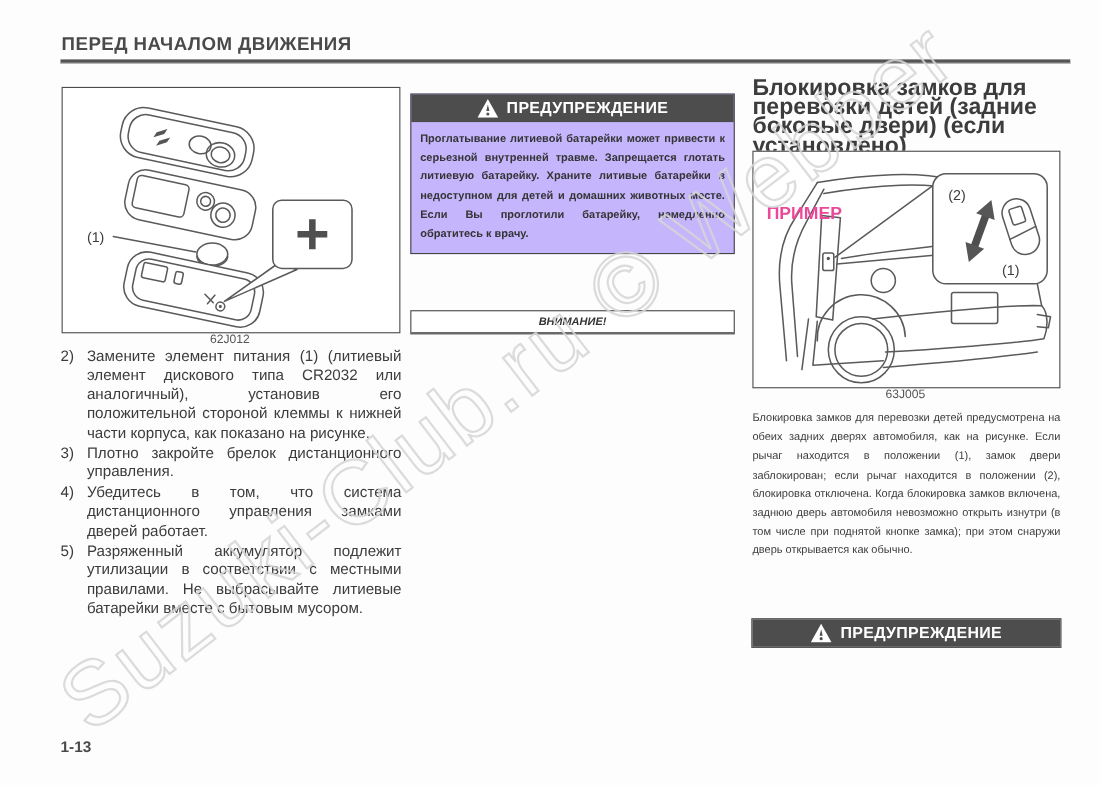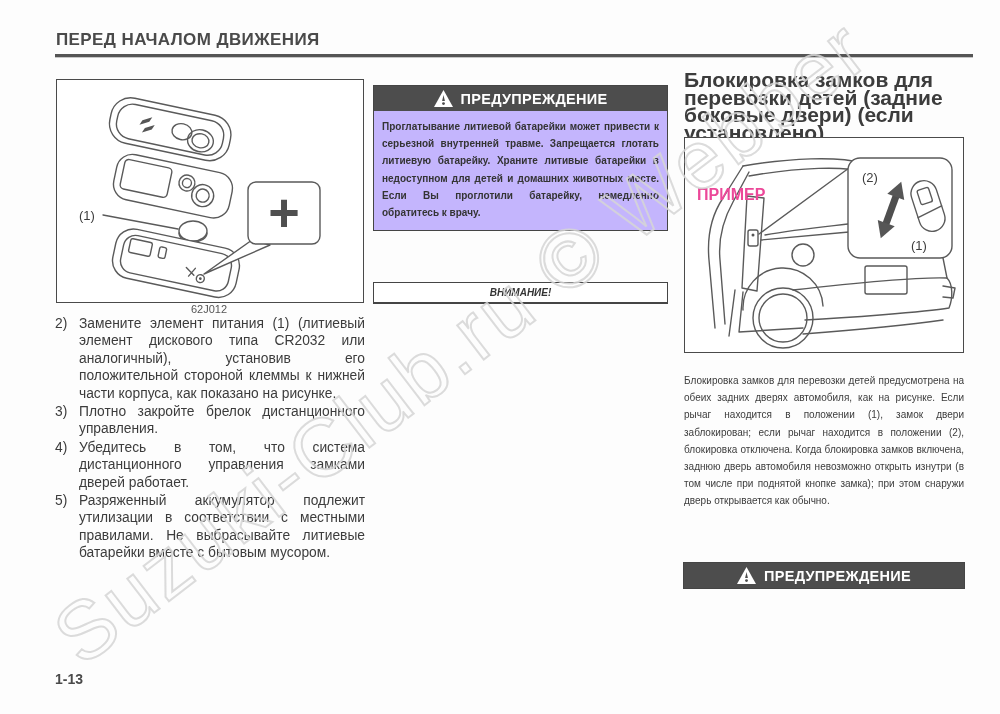--- a/index.html
+++ b/index.html
@@ -209,20 +209,21 @@
         <path class="art-fill" d="M206 102 L197 86 L215 86 Z"></path>
       </g>
       <g transform="rotate(-18 243 68)">
         <rect class="art-white" x="230" y="42" width="26" height="52" rx="13" stroke-width="1.6"></rect>
         <rect class="art" x="237" y="50" width="12" height="15" rx="2" stroke-width="1.3"></rect>
         <path class="art" d="M230 76 L256 72" stroke-width="1.1"></path>
       </g>
     </svg>
     <div class="example-label">ПРИМЕР</div>
   </div>
+  <div class="fig-code right">63J005</div>
 
   <div class="body-paragraph">Блокировка замков для перевозки детей предусмотрена на обеих задних дверях автомобиля, как на рисунке. Если рычаг находится в положении (1), замок двери заблокирован; если рычаг находится в положении (2), блокировка отключена. Когда блокировка замков включена, заднюю дверь автомобиля невозможно открыть изнутри (в том числе при поднятой кнопке замка); при этом снаружи дверь открывается как обычно.</div>
 
   <div class="warnbox bottom">
     <div class="warn-header">
       <svg width="19" height="17" viewBox="0 0 19 17">
         <path d="M9.5 0 L19 17 H0 Z" fill="#ffffff"></path>
         <path d="M9.5 5 l1.4 6 h-2.8 Z" fill="#4d4d4d"></path>
         <circle cx="9.5" cy="13.6" r="1.4" fill="#4d4d4d"></circle>
       </svg>

